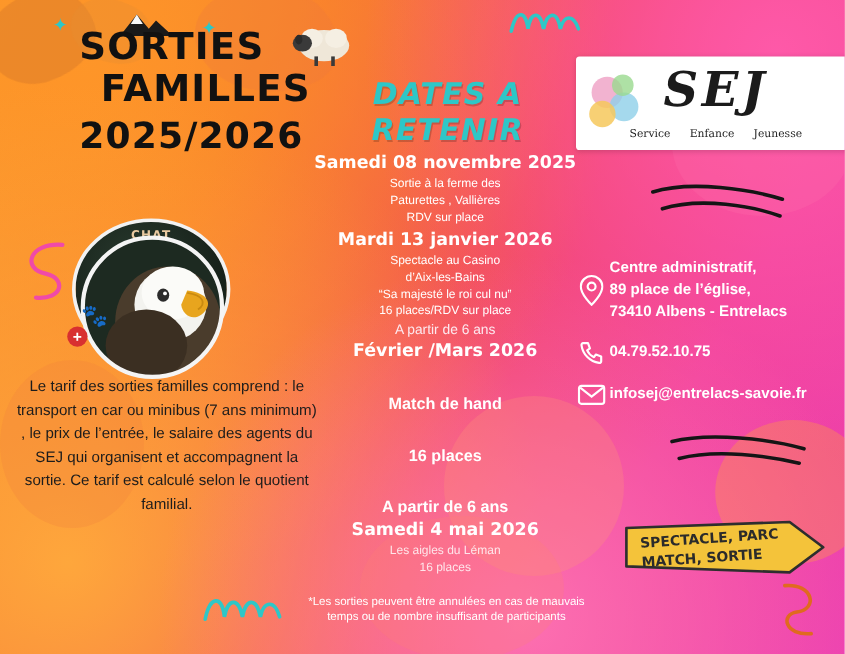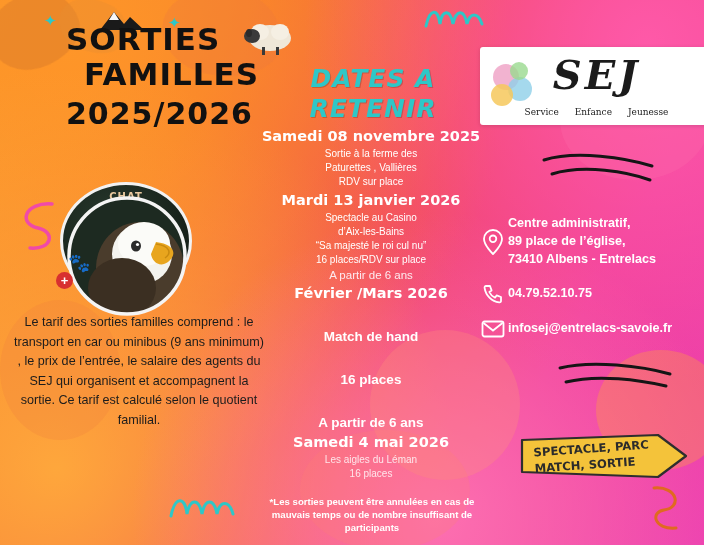--- a/index.html
+++ b/index.html
@@ -119,21 +119,21 @@
     font-weight: bold; font-size: 14.5px; line-height: 1.45;
     color: #ffffff;
   }
   .ev-line { font-size: 10px; line-height: 1.42; color: #ffffff; }
   .ev-small { font-size: 11.5px; line-height: 1.4; color: #fde9ef; }
   .ev-bold { font-weight: bold; font-size: 13.5px; line-height: 1.45; color: #fff; margin-top: 23px; }
   .ev-faded { color: rgba(255,255,255,0.82); }
   .note {
     position: absolute; left: 256px; top: 495px; width: 232px;
     text-align: center; color: #ffffff;
-    font-size: 9.6px; font-weight: bold; line-height: 1.38;
+    font-size: 9.6px; font-weight: normal; line-height: 1.38;
   }
 
   
   .logo-card {
     position: absolute; left: 480px; top: 47px;
     width: 233px; height: 78px;
     background: #ffffff; border-radius: 3px;
     box-shadow: 0 1px 4px rgba(0,0,0,0.15);
     overflow: hidden;
     padding-left: 19px;
@@ -245,21 +245,21 @@
       <circle cx="85.5" cy="48.5" r="1.6" fill="#fff"></circle>
       <path d="M104,46 C122,48 126,58 116,66 C108,72 100,66 99,58 Z" fill="#e8a51e"></path>
       <path d="M104,48 C118,50 120,57 113,62" fill="none" stroke="#c98a10" stroke-width="1.5"></path>
       <ellipse cx="70" cy="92" rx="34" ry="30" fill="#3b2f22"></ellipse>
     </g>
     <circle cx="75" cy="60" r="58" fill="none" stroke="#f4f4f4" stroke-width="3.5"></circle>
   </svg>
   <div class="paw">🐾</div>
   <div class="swiss">+</div>
 
-  <div class="para">Le tarif des sorties familles comprend : le transport en car ou minibus (9 ans minimum) , le prix de l’entrée, le salaire des agents du SEJ qui organisent et accompagnent la sortie. Ce tarif est calculé selon le quotient familial.</div>
+  <div class="para">Le tarif des sorties familles comprend : le transport en car ou minibus (7 ans minimum) , le prix de l’entrée, le salaire des agents du SEJ qui organisent et accompagnent la sortie. Ce tarif est calculé selon le quotient familial.</div>
 
   <svg class="sheep" width="62" height="40" viewBox="0 0 62 40">
     <ellipse cx="34" cy="22" rx="21" ry="13" fill="#efe7d8"></ellipse>
     <ellipse cx="24" cy="16" rx="9" ry="8" fill="#f5efe3"></ellipse>
     <ellipse cx="44" cy="16" rx="9" ry="8" fill="#f5efe3"></ellipse>
     <ellipse cx="16" cy="20" rx="8" ry="7" fill="#3a3a3a"></ellipse>
     <ellipse cx="13" cy="17" rx="3" ry="4" fill="#2b2b2b"></ellipse>
     <rect x="26" y="31" width="3" height="8" fill="#3a3a3a"></rect>
     <rect x="40" y="31" width="3" height="8" fill="#3a3a3a"></rect>
   </svg>

